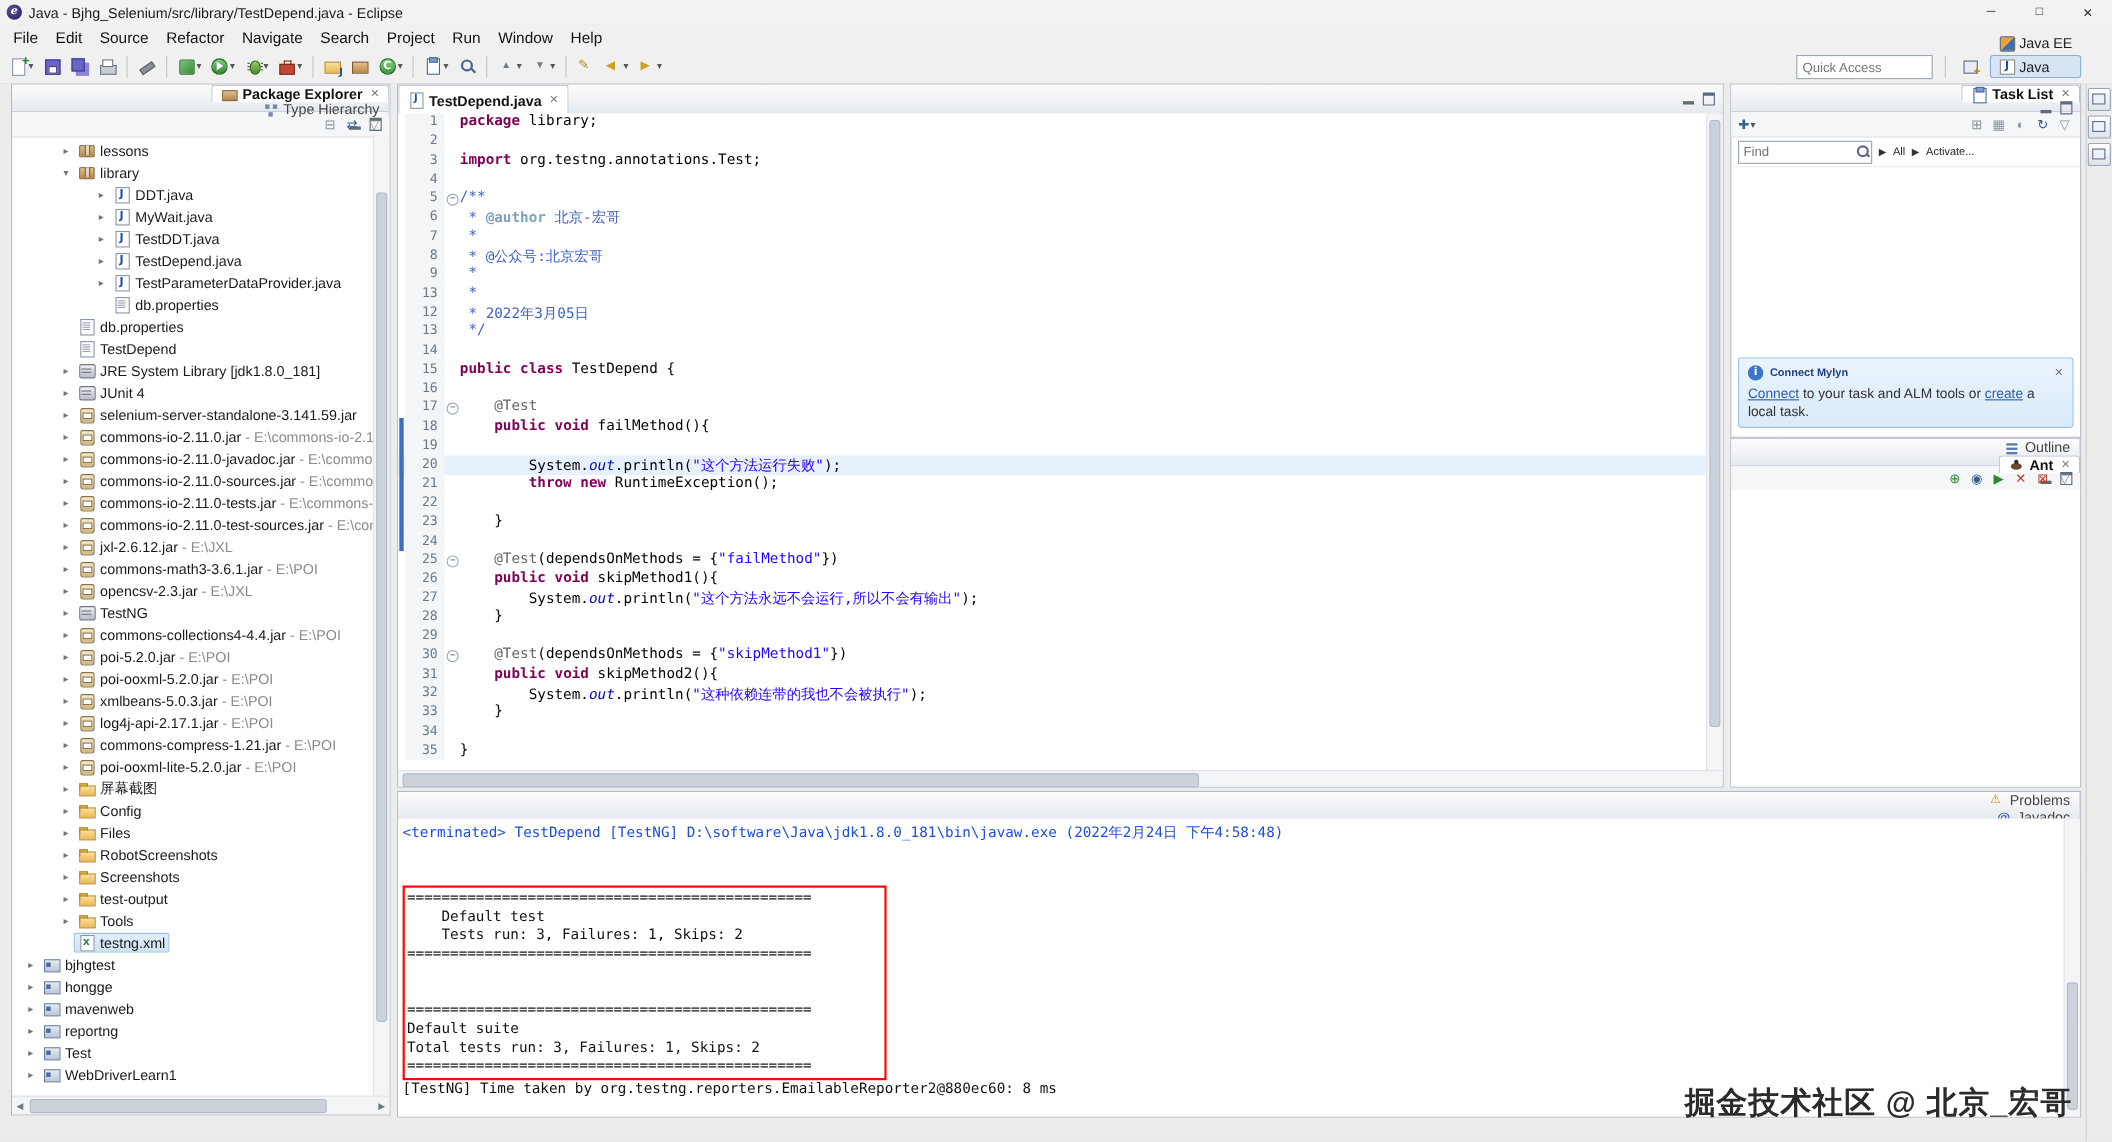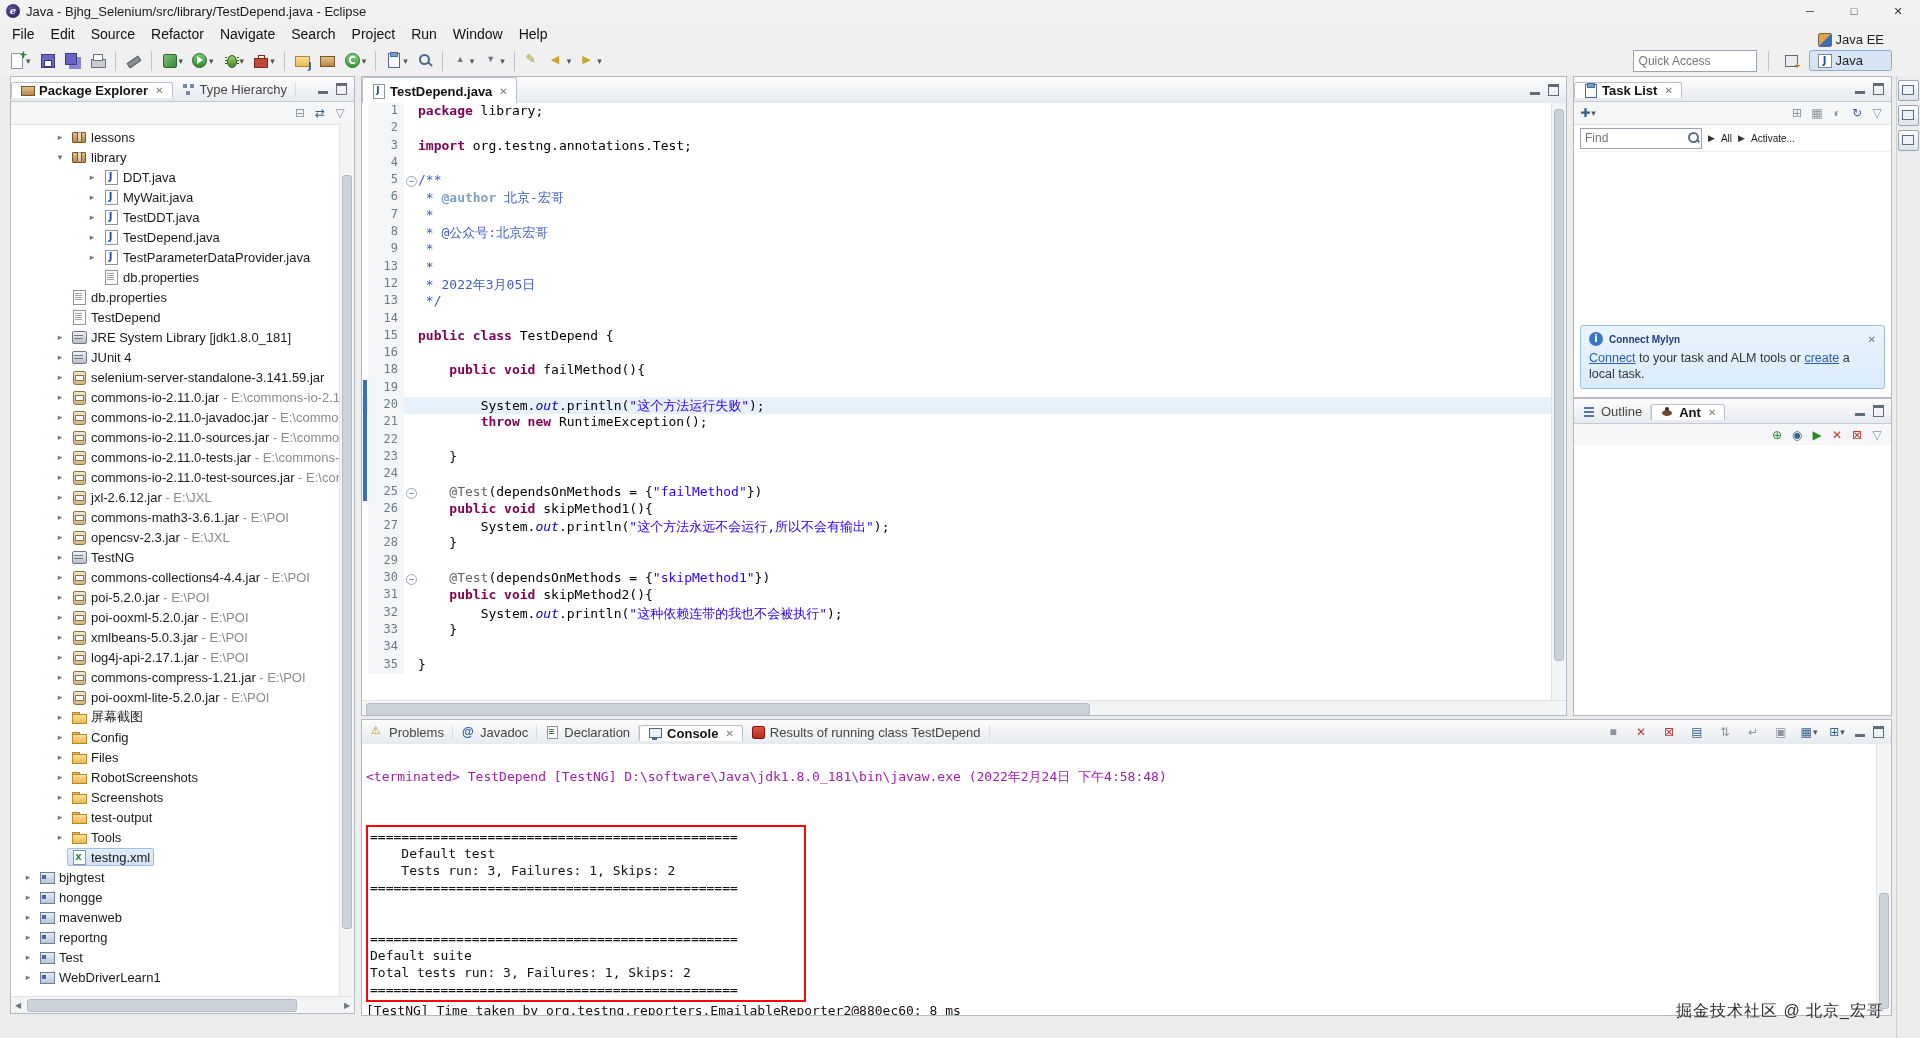--- a/index.html
+++ b/index.html
@@ -57,21 +57,21 @@
   .pi-open::before{content:"";position:absolute;left:1px;top:2px;width:11px;height:10px;background:#e8ecf2;border:1px solid #5a6c86;}
   .pi-open::after{content:"+";position:absolute;right:-2px;bottom:-3px;color:#b8860b;font-weight:bold;font-size:11px;}
   .pi-javaee::before{content:"";position:absolute;left:1px;top:1px;width:12px;height:12px;background:linear-gradient(135deg,#e8a33d 49%,#3d6db5 51%);border:1px solid #666;border-radius:2px;}
   .pi-java::before{content:"J";position:absolute;left:1px;top:1px;width:12px;height:12px;background:#fff;border:1px solid #888;color:#1f4fa0;font:bold 10px/12px "DejaVu Sans",sans-serif;text-align:center;}
   .pi-debug::before{content:"";position:absolute;left:4px;top:2px;width:8px;height:10px;background:linear-gradient(#9ccc6a,#4a8a2a);border:1px solid #2a5a16;border-radius:50%;}
   .persp{display:flex;align-items:center;gap:4px;padding:2px 7px;border:1px solid transparent;border-radius:3px;font-size:13px;color:#222;}
   .persp.active{background:#d6e4f4;border-color:#89aed2;}
   
   #main{position:absolute;left:0;top:76px;width:1920px;height:962px;background:#ececec;}
   .panel{position:absolute;background:#fff;border:1px solid #b3bac4;box-sizing:border-box;}
-  .vtabbar{height:24px;background:linear-gradient(#fcfcfc,#e6eaef);border-bottom:1px solid #c3cad4;display:flex;align-items:center;}
+  .vtabbar{height:24px;background:linear-gradient(#fcfcfc,#e6eaef);border-bottom:1px solid #c3cad4;display:flex;align-items:flex-end;flex-direction:column;}
   .vtab{display:flex;align-items:center;gap:5px;padding:0 8px;font-size:13px;color:#444;border-right:1px solid #d8dde4;white-space:nowrap;}
   .vtab.active{background:#fff;color:#111;font-weight:bold;border:1px solid #b7c0cc;border-bottom:none;border-radius:3px 3px 0 0;margin-bottom:-1px;}
   .tclose{font-size:10px;color:#777;margin-left:2px;}
   .winctl{margin-left:auto;display:flex;gap:8px;align-items:center;padding-right:7px;flex:none;}
   .ic-min{width:10px;height:3px;background:#5f6b7a;margin-top:7px;}
   .ic-max{width:9px;height:8px;border:1px solid #5f6b7a;border-top:3px solid #5f6b7a;}
   .mini-toolbar{height:22px;background:#f4f6f8;border-bottom:1px solid #dde2e8;display:flex;align-items:center;padding:0 4px;}
   .mini-btn{height:18px;min-width:18px;display:flex;align-items:center;justify-content:center;margin:0 1px;border-radius:2px;}
   .mg{font-size:12px;color:#5a6b7e;line-height:1;}
   .mg.red{color:#c0392b;} .mg.green{color:#2a8a2a;} .mg.blue{color:#35608f;} .mg.gray{color:#8a939e;}
@@ -160,30 +160,30 @@
   .my-head{display:flex;align-items:center;gap:6px;}
   .info-i{width:14px;height:14px;border-radius:50%;background:#3b76c4;color:#fff;font:bold 10px/14px "DejaVu Sans",sans-serif;text-align:center;flex:none;}
   .my-title{font-size:10px;font-weight:bold;color:#1e3f7f;}
   .my-close{margin-left:auto;font-size:10px;color:#777;}
   .my-body{font-size:12.5px;color:#333;margin-top:4px;line-height:16px;}
   .lnk{color:#2a5db0;text-decoration:underline;}
   #outline-panel{left:1573px;top:322px;width:319px;height:318px;}
   
   #console-panel{left:361px;top:643px;width:1531px;height:297px;}
   #console-body{position:absolute;left:0;top:24px;right:14px;bottom:0;background:#fff;overflow:hidden;}
-  #console-status{font:13px "DejaVu Sans Mono",monospace;color:#a21caf;padding:4px 4px 2px 4px;white-space:nowrap;margin-top:20px;}
+  #console-status{font:13px "DejaVu Sans Mono",monospace;color:#1d4ed8;padding:4px 4px 2px 4px;white-space:nowrap;}
   #console-lines{font:13px/17px "DejaVu Sans Mono",monospace;color:#111;padding:2px 0 0 4px;white-space:pre;}
   .cline{min-height:17px;}
   #red-box{display:inline-block;border:2px solid #fb0606;padding:1px 14px 2px 2px;margin-top:1px;min-width:420px;}
   
   #right-strip{position:absolute;left:1896px;top:0;width:22px;height:962px;background:#ececec;border-left:1px solid #cfcfcf;}
   .strip-btn{width:19px;height:19px;margin:4px auto 0 auto;border:1px solid #9aa4b2;background:linear-gradient(#fff,#dde3ea);border-radius:2px;position:relative;}
   .strip-btn::before{content:"";position:absolute;left:3px;top:4px;width:10px;height:8px;border:1px solid #5a6c86;background:#eef2f8;}
   
-  #watermark{position:absolute;right:36px;bottom:16px;font-size:16px;font-weight:normal;color:#2b2b2b;z-index:60;letter-spacing:1px;}
+  #watermark{position:absolute;right:36px;bottom:16px;font-size:28px;font-weight:bold;color:#2b2b2b;z-index:60;letter-spacing:1px;}
 </style>
 </head>
 <body>
 
 <div id="app">
 
   <div id="titlebar">
     <span id="app-icon"></span>
     <span id="title-text">Java - Bjhg_Selenium/src/library/TestDepend.java - Eclipse</span>
     <div class="win-controls">
@@ -688,20 +688,21 @@
             <div class="crow"><span class="ln">6</span><span class="foldc"></span><span class="ctext"><span class="tk-d"> * </span><span class="tk-g">@author</span><span class="tk-d"> 北京-宏哥</span></span></div>
             <div class="crow"><span class="ln">7</span><span class="foldc"></span><span class="ctext"><span class="tk-d"> * </span></span></div>
             <div class="crow"><span class="ln">8</span><span class="foldc"></span><span class="ctext"><span class="tk-d"> * @公众号:北京宏哥</span></span></div>
             <div class="crow"><span class="ln">9</span><span class="foldc"></span><span class="ctext"><span class="tk-d"> * </span></span></div>
             <div class="crow"><span class="ln">13</span><span class="foldc"></span><span class="ctext"><span class="tk-d"> * </span></span></div>
             <div class="crow"><span class="ln">12</span><span class="foldc"></span><span class="ctext"><span class="tk-d"> * 2022年3月05日</span></span></div>
             <div class="crow"><span class="ln">13</span><span class="foldc"></span><span class="ctext"><span class="tk-d"> */</span></span></div>
             <div class="crow"><span class="ln">14</span><span class="foldc"></span><span class="ctext"></span></div>
             <div class="crow"><span class="ln">15</span><span class="foldc"></span><span class="ctext"><span class="tk-k">public</span><span class="tk-p"> </span><span class="tk-k">class</span><span class="tk-p"> TestDepend {</span></span></div>
             <div class="crow"><span class="ln">16</span><span class="foldc"></span><span class="ctext"></span></div>
+            <div class="crow"><span class="ln">17</span><span class="foldc has"></span><span class="ctext"><span class="tk-p">	</span><span class="tk-a">@Test</span></span></div>
             <div class="crow"><span class="ln">18</span><span class="foldc"></span><span class="ctext"><span class="tk-p">	</span><span class="tk-k">public</span><span class="tk-p"> </span><span class="tk-k">void</span><span class="tk-p"> failMethod(){</span></span></div>
             <div class="crow"><span class="ln">19</span><span class="foldc"></span><span class="ctext"></span></div>
             <div class="crow cur"><span class="ln">20</span><span class="foldc"></span><span class="ctext"><span class="tk-p">		</span><span class="tk-p">System.</span><span class="tk-f">out</span><span class="tk-p">.println(</span><span class="tk-s">"这个方法运行失败"</span><span class="tk-p">);</span></span></div>
             <div class="crow"><span class="ln">21</span><span class="foldc"></span><span class="ctext"><span class="tk-p">		</span><span class="tk-k">throw</span><span class="tk-p"> </span><span class="tk-k">new</span><span class="tk-p"> RuntimeException();</span></span></div>
             <div class="crow"><span class="ln">22</span><span class="foldc"></span><span class="ctext"></span></div>
             <div class="crow"><span class="ln">23</span><span class="foldc"></span><span class="ctext"><span class="tk-p">	}</span></span></div>
             <div class="crow"><span class="ln">24</span><span class="foldc"></span><span class="ctext"></span></div>
             <div class="crow"><span class="ln">25</span><span class="foldc has"></span><span class="ctext"><span class="tk-p">	</span><span class="tk-a">@Test</span><span class="tk-p">(dependsOnMethods = {</span><span class="tk-s">"failMethod"</span><span class="tk-p">})</span></span></div>
             <div class="crow"><span class="ln">26</span><span class="foldc"></span><span class="ctext"><span class="tk-p">	</span><span class="tk-k">public</span><span class="tk-p"> </span><span class="tk-k">void</span><span class="tk-p"> skipMethod1(){</span></span></div>
             <div class="crow"><span class="ln">27</span><span class="foldc"></span><span class="ctext"><span class="tk-p">		</span><span class="tk-p">System.</span><span class="tk-f">out</span><span class="tk-p">.println(</span><span class="tk-s">"这个方法永远不会运行,所以不会有输出"</span><span class="tk-p">);</span></span></div>

